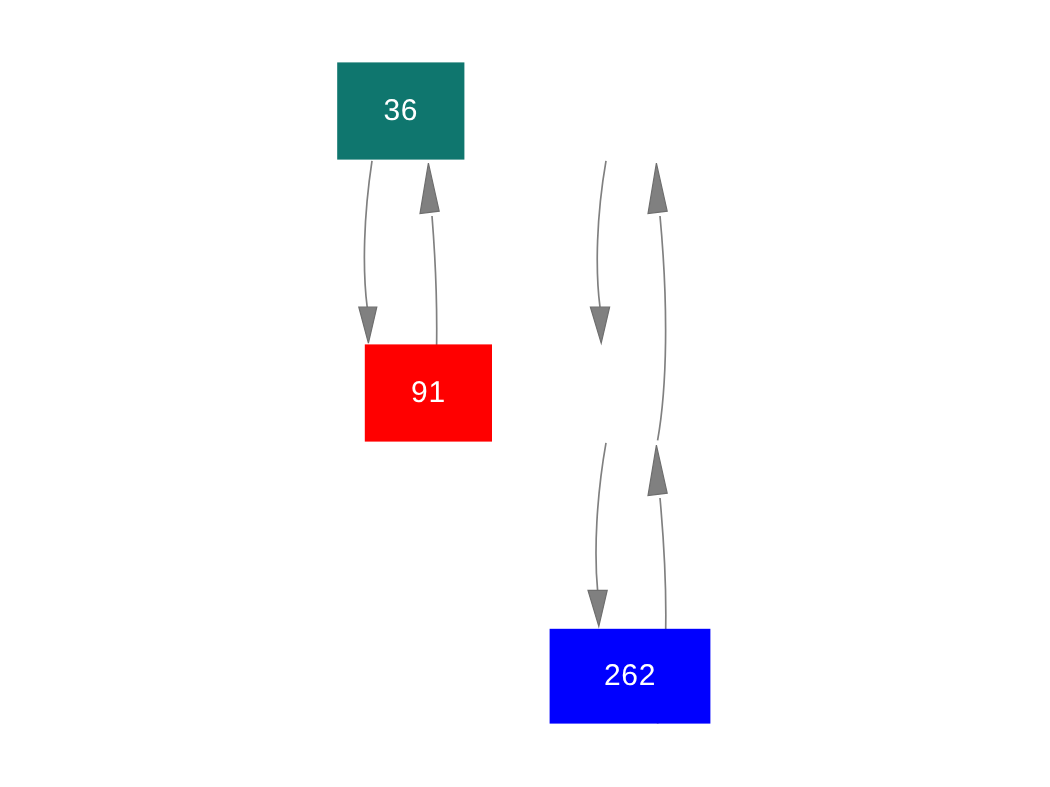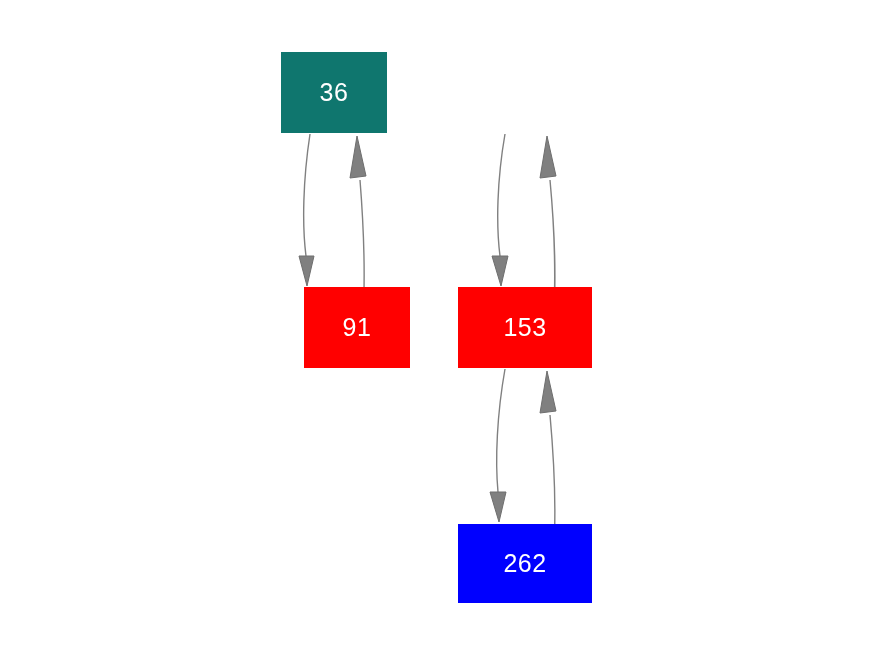--- a/index.html
+++ b/index.html
@@ -80,21 +80,18 @@
 
   <div class="graph-node" style="left: 281px; top: 52px; width: 106px; height: 81px; background: #0f766e;">
     <span>36</span>
   </div>
 
 
   <div class="graph-node" style="left: 281px; top: 287px; width: 106px; height: 81px; background: rgb(255, 0, 0); margin-left: 23px;">
     <span>91</span>
   </div>
 
-  <div class="graph-node" style="left: 458px; top: 287px; width: 134px; height: 81px; background: rgb(255, 0, 0);">
-    <span>153</span>
-  </div>
 
   <div class="graph-node" style="left: 458px; top: 524px; width: 134px; height: 79px; background: rgb(0, 0, 255);">
     <span>262</span>
   </div>
 
 </div>
 
 </body></html>

